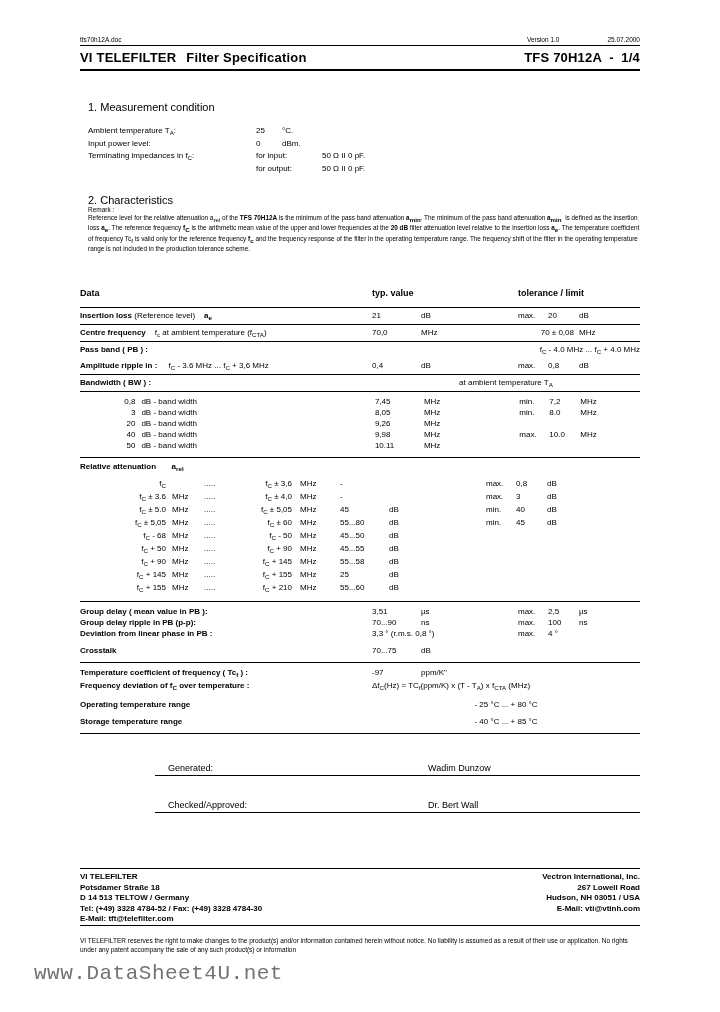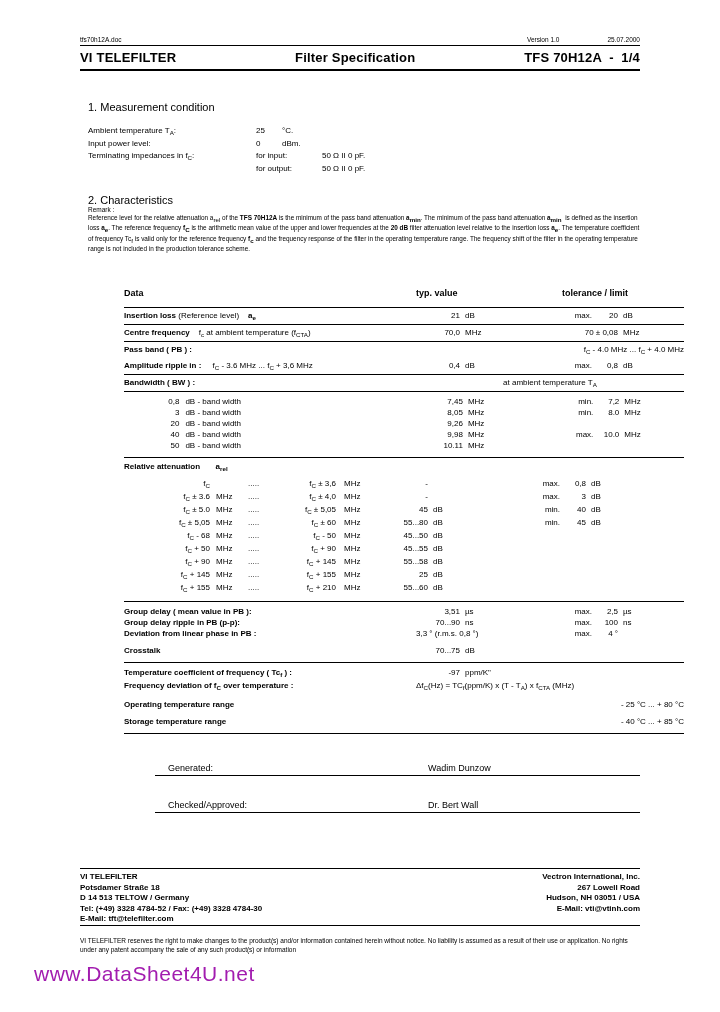--- a/index.html
+++ b/index.html
@@ -45,21 +45,21 @@
   .doc-head-main {
     display: flex;
     justify-content: space-between;
     align-items: baseline;
     font-size: 13px;
     font-weight: bold;
     letter-spacing: .2px;
     padding: 4px 0 4px 0;
     border-bottom: 2.5px solid #000;
   }
-  .doc-head-main .mid { flex: 1; text-align: center; margin-left: 10px;}
+  .doc-head-main .mid { flex: 1; margin-left: 10px;}
   .doc-head-main .right { white-space: pre; }
 
   
   .sect-title {
     font-size: 11px;
     font-weight: normal;
   }
 
   
   .meas {
@@ -90,38 +90,37 @@
     text-align: left;
   }
 
   
   .tbl {
     position: absolute;
     left: 80px;
     top: 288px;
     width: 560px;
     font-size: 8px;
-    margin-left: 44px;
   }
   .row { display: flex; position: relative; }
   .c-name   { width: 292px; }
   .c-typ    { width: 146px; text-align: left; }
   .c-tol    { width: 122px; text-align: left; }
   .hr       { border-top: 1px solid #000; }
   .thead {
     display: flex;
     font-weight: bold;
     font-size: 9px;
     padding-bottom: 9px;
   }
   .thead .c-typ { font-weight: bold; }
   .bold { font-weight: bold; }
   .blk { padding: 3px 0 3px 0; }
 
-  .num { display: inline-block; text-align: right; }
+  .num { display: inline-block; }
   .w26 { width: 26px; }
   .w30 { width: 30px; }
   .w44 { width: 44px; }
   .u   { display: inline-block; padding-left: 5px; }
 
   .sub { font-size: 6.2px; vertical-align: -2px; }
 
   
   .bw-row { display: flex; line-height: 11px; }
   .bw-ind { width: 34px; }
@@ -179,22 +178,22 @@
     top: 936px;
     width: 560px;
     font-size: 6.5px;
     line-height: 9px;
   }
   .watermark {
     position: absolute;
     left: 34px;
     top: 962px;
     font-size: 21px;
-    color: #a21caf;
-    font-family: Liberation Sans, sans-serif;
+    color: #737373;
+    font-family: Liberation Mono, monospace;
     letter-spacing: .5px;
     white-space: nowrap;
   }
   .spacer6 { height: 6px; }
   .spacer4 { height: 4px; }
 </style>
 </head>
 <body>
 
 <div id="page">
@@ -459,26 +458,26 @@
       <span class="gd-tol"></span>
     </div>
     <div class="gd-row">
       <span class="gd-lbl">Frequency deviation of f<span class="sub">C</span> over temperature :</span>
       <span style="width:268px">Δf<span class="sub">C</span>(Hz) = TC<span class="sub">f</span>(ppm/K) x (T - T<span class="sub">A</span>) x f<span class="sub">CTA</span> (MHz)</span>
     </div>
 
     <div class="spacer6"></div>
     <div class="gd-row">
       <span class="gd-lbl">Operating temperature range</span>
-      <span style="width:268px;text-align:right">- 25 °C ... + 80 °C</span>
+      <span style="width:268px;text-align:center">- 25 °C ... + 80 °C</span>
     </div>
     <div class="spacer6"></div>
     <div class="gd-row">
       <span class="gd-lbl">Storage temperature range</span>
-      <span style="width:268px;text-align:right">- 40 °C ... + 85 °C</span>
+      <span style="width:268px;text-align:center">- 40 °C ... + 85 °C</span>
     </div>
     <div class="spacer6"></div>
     <div class="hr"></div>
   </div>
 
   <div class="sig" style="top:763px">
     <div class="sig-row">
       <span class="sig-lbl">Generated:</span>
       <span class="sig-val">Wadim  Dunzow</span>
     </div>

